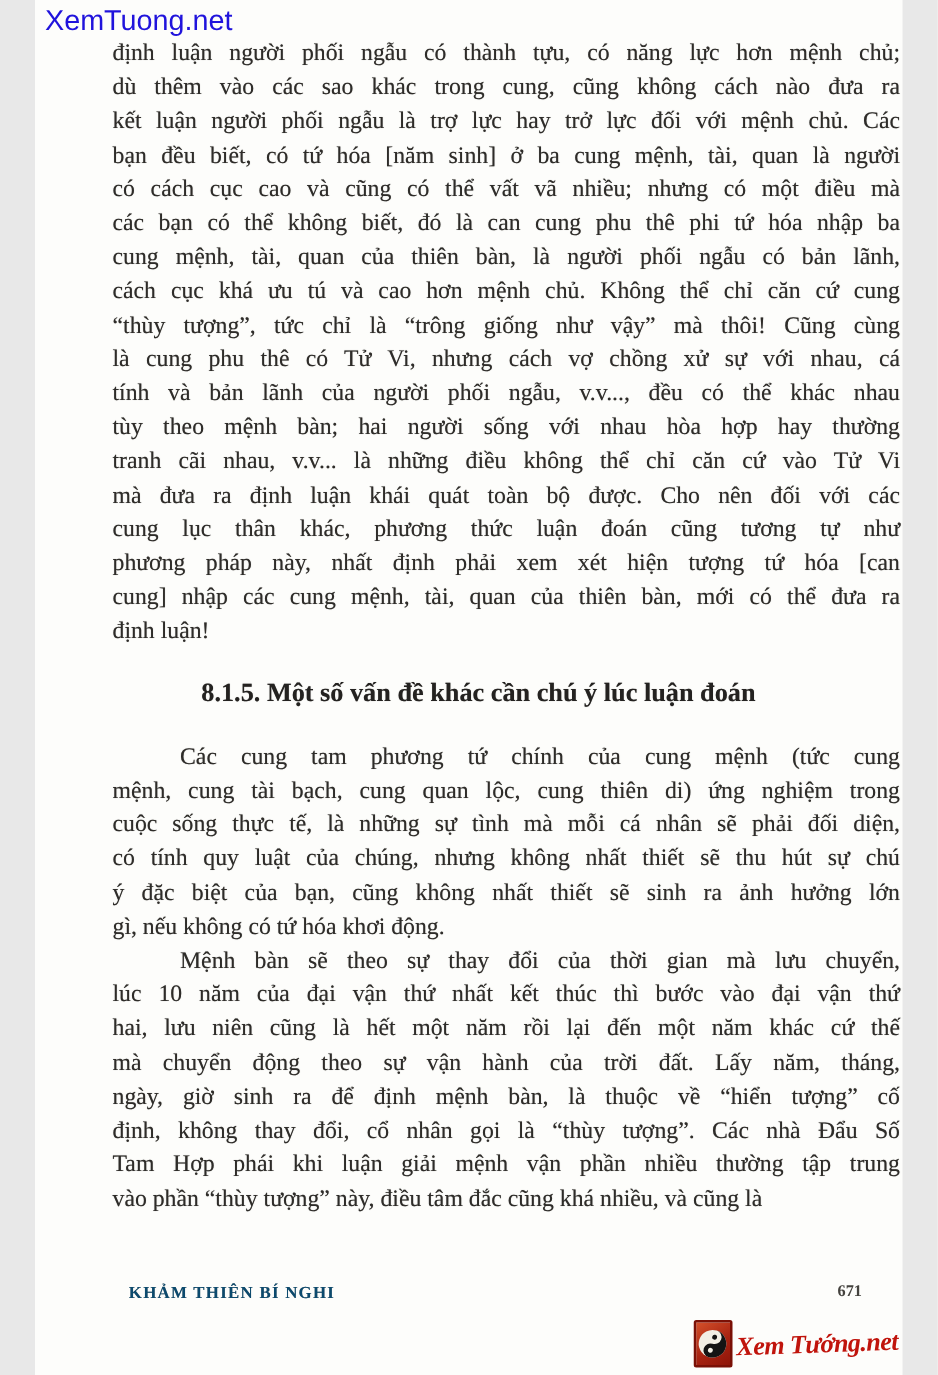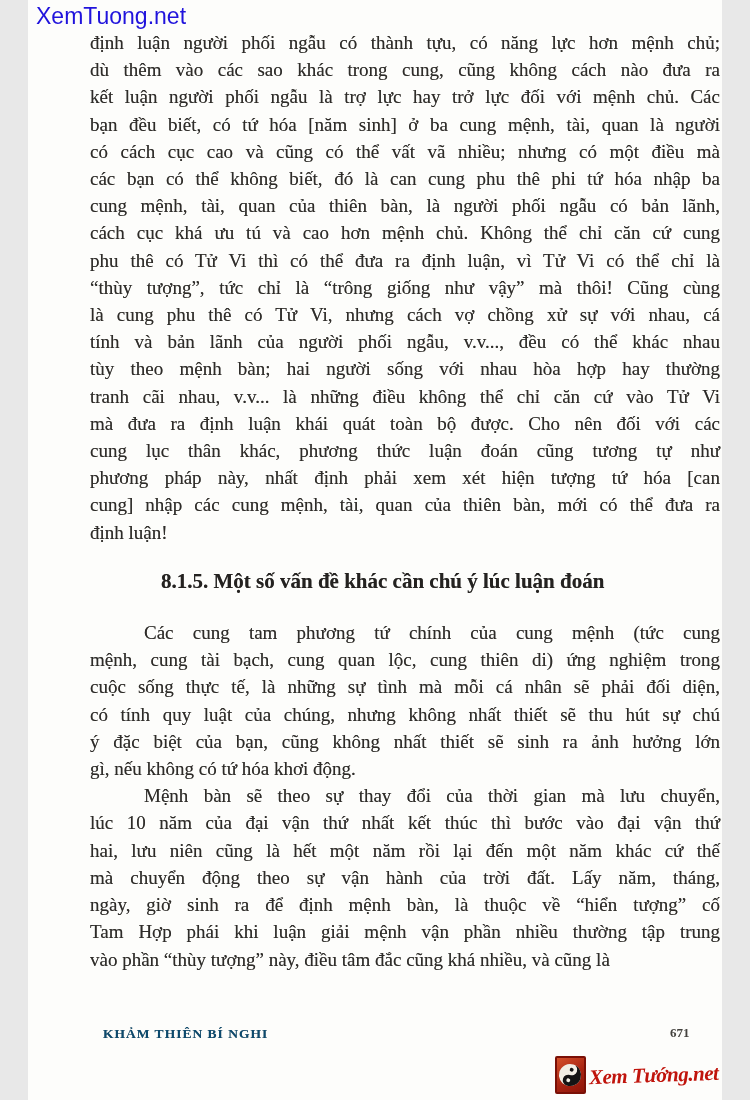--- a/index.html
+++ b/index.html
@@ -76,21 +76,20 @@
   <main class="text-column" id="text-column">
       <div class="para">
         <div class="line">định luận người phối ngẫu có thành tựu, có năng lực hơn mệnh chủ;</div>
         <div class="line">dù thêm vào các sao khác trong cung, cũng không cách nào đưa ra</div>
         <div class="line">kết luận người phối ngẫu là trợ lực hay trở lực đối với mệnh chủ. Các</div>
         <div class="line">bạn đều biết, có tứ hóa [năm sinh] ở ba cung mệnh, tài, quan là người</div>
         <div class="line">có cách cục cao và cũng có thể vất vã nhiều; nhưng có một điều mà</div>
         <div class="line">các bạn có thể không biết, đó là can cung phu thê phi tứ hóa nhập ba</div>
         <div class="line">cung mệnh, tài, quan của thiên bàn, là người phối ngẫu có bản lãnh,</div>
         <div class="line">cách cục khá ưu tú và cao hơn mệnh chủ. Không thể chỉ căn cứ cung</div>
-        <div class="line">phu thê có Tử Vi thì có thể đưa ra định luận, vì Tử Vi có thể chỉ là</div>
         <div class="line">“thùy tượng”, tức chỉ là “trông giống như vậy” mà thôi! Cũng cùng</div>
         <div class="line">là cung phu thê có Tử Vi, nhưng cách vợ chồng xử sự với nhau, cá</div>
         <div class="line">tính và bản lãnh của người phối ngẫu, v.v..., đều có thể khác nhau</div>
         <div class="line">tùy theo mệnh bàn; hai người sống với nhau hòa hợp hay thường</div>
         <div class="line">tranh cãi nhau, v.v... là những điều không thể chỉ căn cứ vào Tử Vi</div>
         <div class="line">mà đưa ra định luận khái quát toàn bộ được. Cho nên đối với các</div>
         <div class="line">cung lục thân khác, phương thức luận đoán cũng tương tự như</div>
         <div class="line">phương pháp này, nhất định phải xem xét hiện tượng tứ hóa [can</div>
         <div class="line">cung] nhập các cung mệnh, tài, quan của thiên bàn, mới có thể đưa ra</div>
         <div class="line last">định luận!</div>
@@ -103,20 +102,21 @@
         <div class="line">có tính quy luật của chúng, nhưng không nhất thiết sẽ thu hút sự chú</div>
         <div class="line">ý đặc biệt của bạn, cũng không nhất thiết sẽ sinh ra ảnh hưởng lớn</div>
         <div class="line last">gì, nếu không có tứ hóa khơi động.</div>
       </div>
       <div class="para indent">
         <div class="line">Mệnh bàn sẽ theo sự thay đổi của thời gian mà lưu chuyển,</div>
         <div class="line">lúc 10 năm của đại vận thứ nhất kết thúc thì bước vào đại vận thứ</div>
         <div class="line">hai, lưu niên cũng là hết một năm rồi lại đến một năm khác cứ thế</div>
         <div class="line">mà chuyển động theo sự vận hành của trời đất. Lấy năm, tháng,</div>
         <div class="line">ngày, giờ sinh ra để định mệnh bàn, là thuộc về “hiển tượng” cố</div>
+        <div class="line">định, không thay đổi, cổ nhân gọi là “thùy tượng”. Các nhà Đẩu Số</div>
         <div class="line">Tam Hợp phái khi luận giải mệnh vận phần nhiều thường tập trung</div>
         <div class="line last">vào phần “thùy tượng” này, điều tâm đắc cũng khá nhiều, và cũng là</div>
       </div>
     </main>
 
   <div class="running-title">KHẢM THIÊN BÍ NGHI</div>
 
   <div class="page-number">671</div>
 
   <div class="logo">

